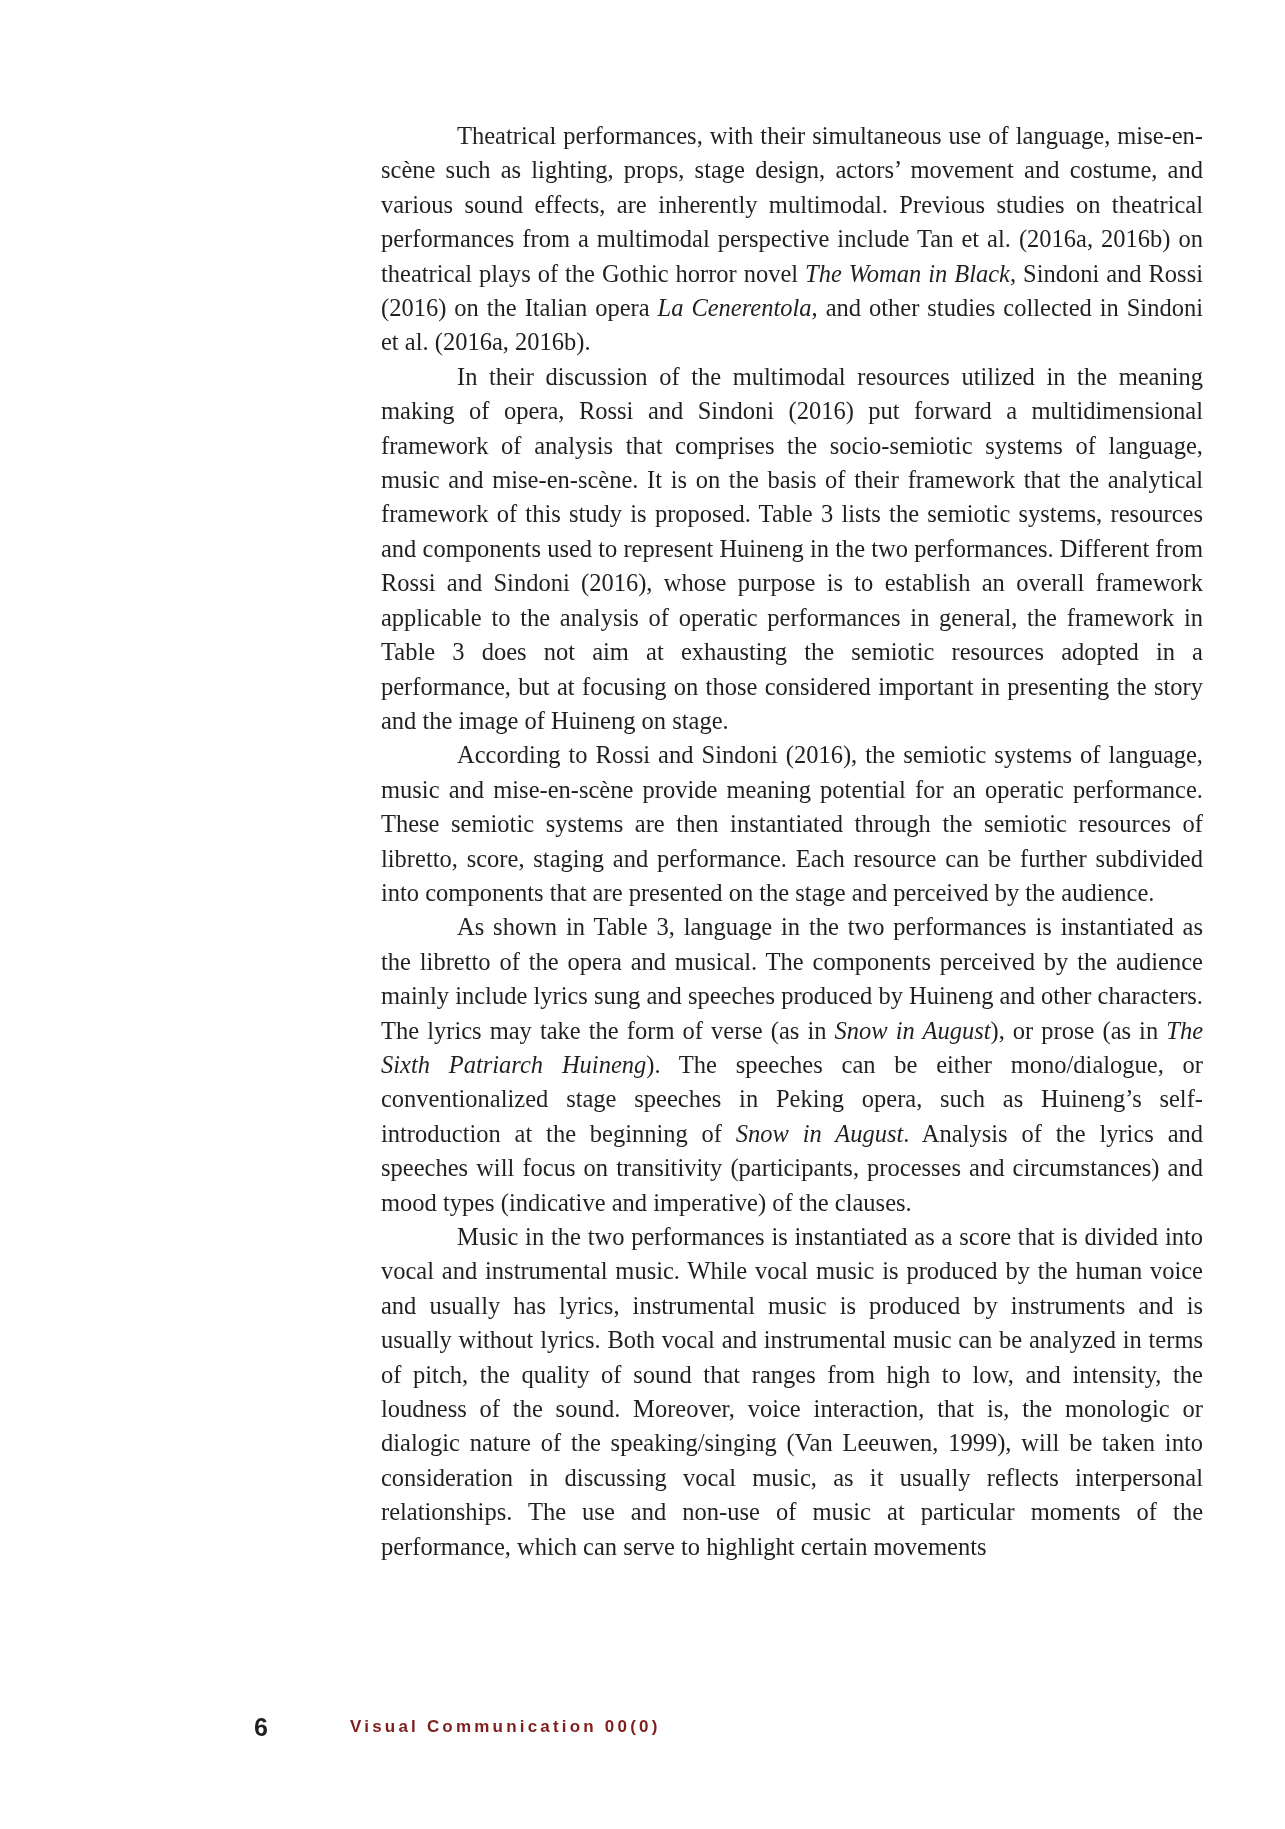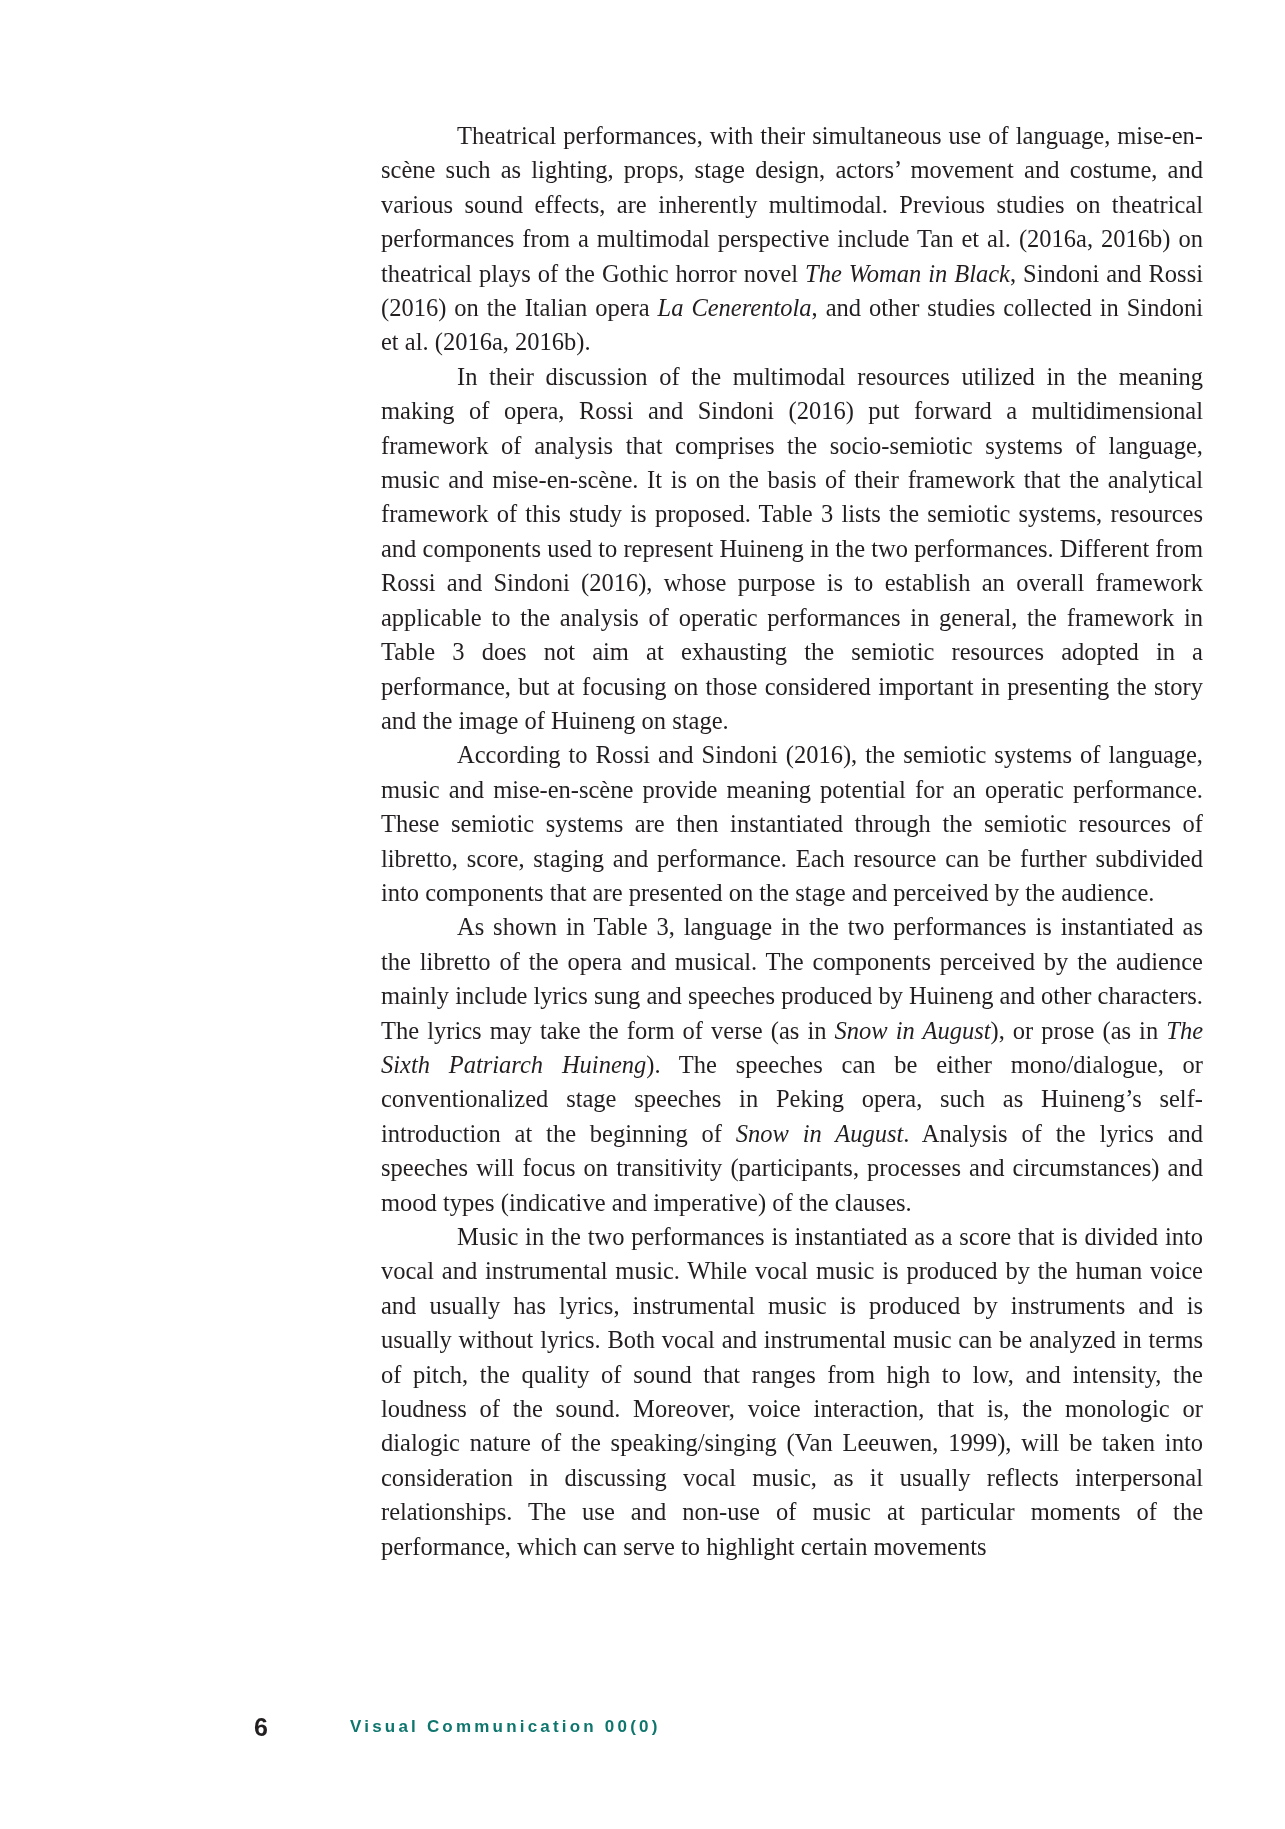--- a/index.html
+++ b/index.html
@@ -52,21 +52,21 @@
   }
   .running-footer {
     position: absolute;
     left: 350px;
     top: 2px;
     font-family: "Liberation Sans", "DejaVu Sans", sans-serif;
     font-weight: bold;
     font-size: 17px;
     letter-spacing: 3.2px;
     line-height: 26px;
-    color: #0f766e;
+    color: #7f1d1d;
   }
 </style>
 </head>
 <body>
 
 <div class="text-column">
   <p class="para"><span>Theatrical performances, with their simultaneous use of language, mise-en-scène such as lighting, props, stage design, actors’ movement and costume, and various sound effects, are inherently multimodal. Previous studies on theatrical performances from a multimodal perspective include Tan et al. (2016a, 2016b) on theatrical plays of the Gothic horror novel </span><em>The Woman in Black</em><span>, Sindoni and Rossi (2016) on the Italian opera </span><em>La Cenerentola</em><span>, and other studies collected in Sindoni et al. (2016a, 2016b).</span></p>
 
   <p class="para"><span>In their discussion of the multimodal resources utilized in the meaning making of opera, Rossi and Sindoni (2016) put forward a multidimensional framework of analysis that comprises the socio-semiotic systems of language, music and mise-en-scène. It is on the basis of their framework that the analytical framework of this study is proposed. Table 3 lists the semiotic systems, resources and components used to represent Huineng in the two performances. Different from Rossi and Sindoni (2016), whose purpose is to establish an overall framework applicable to the analysis of operatic performances in general, the framework in Table 3 does not aim at exhausting the semiotic resources adopted in a performance, but at focusing on those considered important in presenting the story and the image of Huineng on stage.</span></p>
 

